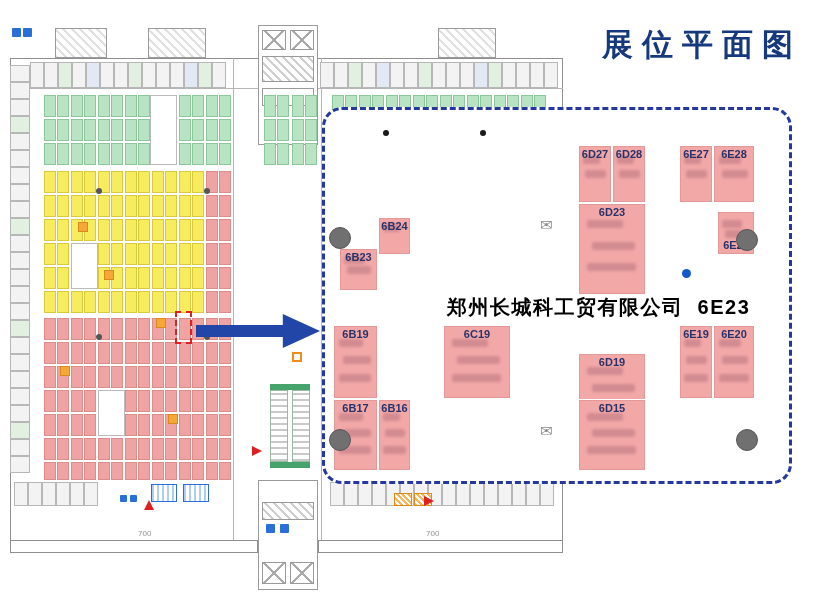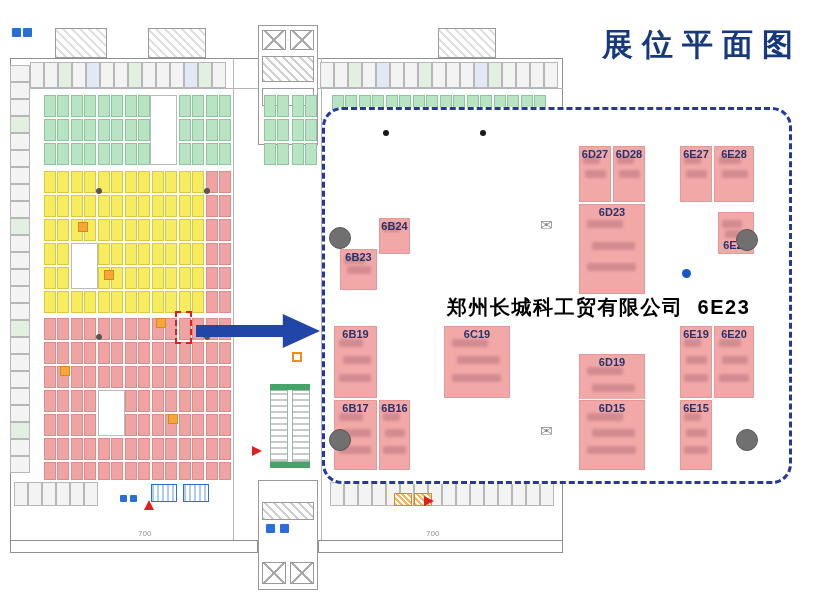--- a/index.html
+++ b/index.html
@@ -599,26 +599,20 @@
           <div class="smudge" style="left: 12%; top: 18%; width: 55%;"></div>
           <div class="smudge" style="left: 20%; top: 42%; width: 65%;"></div>
           <div class="smudge" style="left: 12%; top: 66%; width: 75%;"></div>
         </div>
         <div class="booth" style="left: 388px; top: 215px; width: 42px; height: 74px;">
           <div class="booth-label">6E20</div>
           <div class="smudge" style="left: 12%; top: 18%; width: 55%;"></div>
           <div class="smudge" style="left: 20%; top: 42%; width: 65%;"></div>
           <div class="smudge" style="left: 12%; top: 66%; width: 75%;"></div>
         </div>
-        <div class="booth" style="left: 354px; top: 289px; width: 34px; height: 72px;">
-          <div class="booth-label">6E15</div>
-          <div class="smudge" style="left: 12%; top: 18%; width: 55%;"></div>
-          <div class="smudge" style="left: 20%; top: 42%; width: 65%;"></div>
-          <div class="smudge" style="left: 12%; top: 66%; width: 75%;"></div>
-        </div>
       </div>
     <div class="annotation">郑州长城科工贸有限公司  6E23</div>
   <div class="pillar" style="left: 4px; top: 117px;"></div>
       <div class="pillar" style="left: 4px; top: 319px;"></div>
       <div class="pillar" style="left: 411px; top: 119px;"></div>
       <div class="pillar" style="left: 411px; top: 319px;"></div>
       <div class="envelope" style="left: 215px; top: 107px;">✉</div>
       <div class="envelope" style="left: 215px; top: 313px;">✉</div>
       <div class="cdot" style="left: 58px; top: 20px;"></div>
       <div class="cdot" style="left: 155px; top: 20px;"></div>

